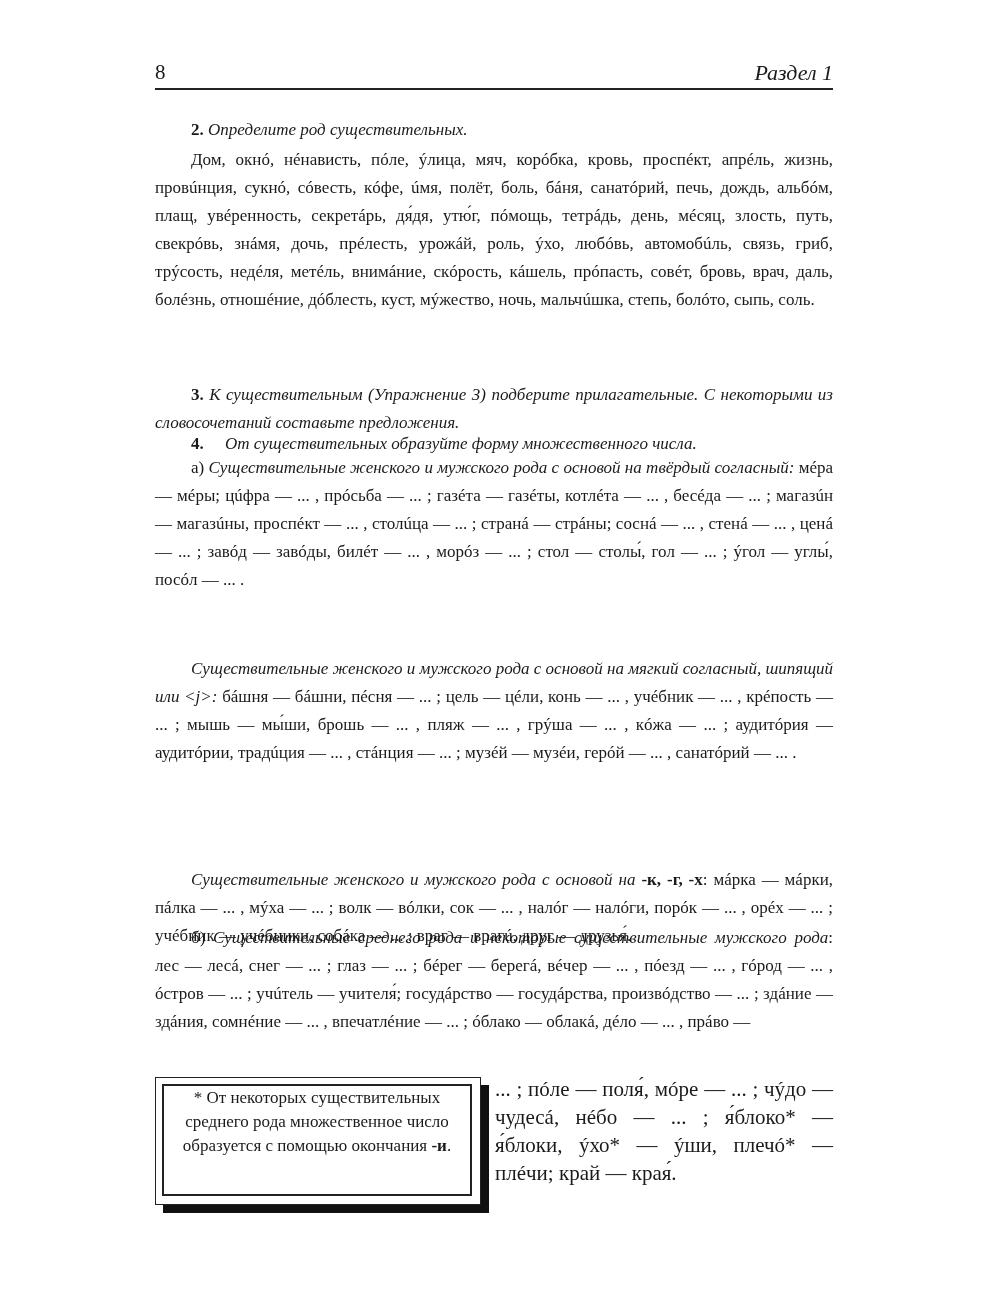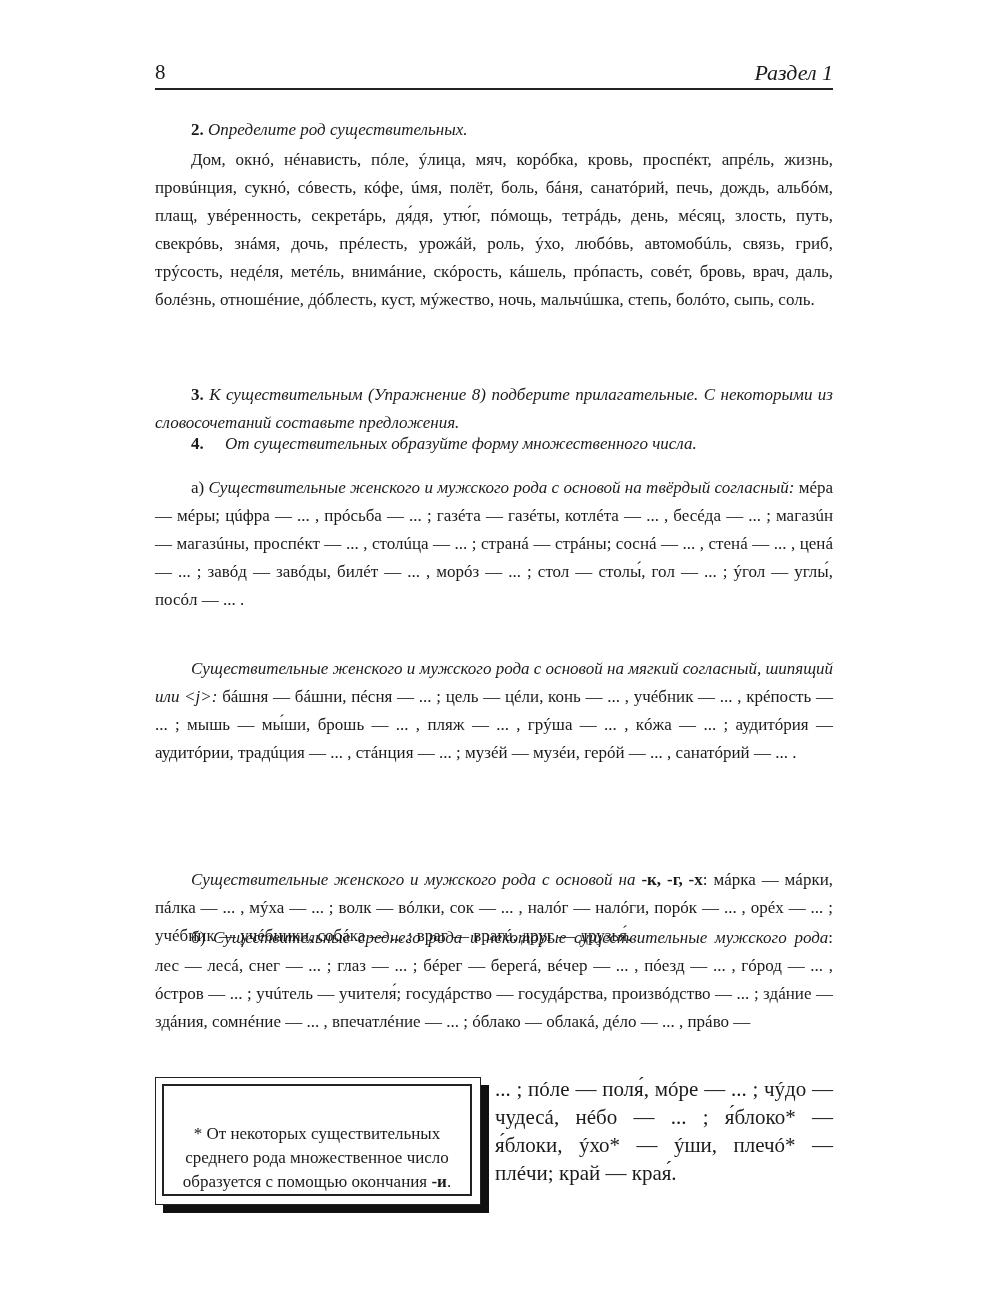--- a/index.html
+++ b/index.html
@@ -12,48 +12,48 @@
   .section { position: absolute; right: 0; top: 0; font-size: 22px; font-style: italic; }
   .block { position: absolute; left: 0; width: 678px; font-size: 17px; line-height: 28px;
            text-align: justify; }
   .indent { text-indent: 36px; }
   .it { font-style: italic; }
   .b { font-weight: bold; }
   .note-wrap { position: absolute; left: 0; top: 1077px; width: 334px; height: 136px; }
   .note-shadow { position: absolute; left: 8px; top: 8px; width: 326px; height: 128px; background: #111; }
   .note-outer { position: absolute; left: 0; top: 0; width: 324px; height: 126px; border: 1px solid #222; background: #fff; }
   .note-inner { position: absolute; left: 6px; top: 6px; width: 310px; height: 112px; border: 2px solid #222;
-                display: flex; align-items: flex-end; justify-content: center; text-align: center;
+                display: flex; align-items: flex-start; justify-content: center; text-align: center;
                 font-size: 17px; line-height: 24px; padding: 0 8px; box-sizing: border-box; }
   .side-text { position: absolute; left: 340px; top: 1075px; width: 338px; font-size: 21px; line-height: 28px;
                text-align: justify; }
 </style>
 </head>
 <body>
 
 <div class="page">
   <div class="header">
     <span class="page-num">8</span>
     <span class="section">Раздел 1</span>
   </div>
 
   <div class="block indent" style="top:116px;">
     <span class="b">2.</span><span class="it"> Определите род существительных.</span>
   </div>
   <div class="block indent" style="top:146px;">Дом, окнó, нéнависть, пóле, ýлица, мяч, корóбка, кровь, проспéкт, апрéль, жизнь, провúнция, сукнó, сóвесть, кóфе, úмя, полёт, боль, бáня, санатóрий, печь, дождь, альбóм, плащ, увéренность, секретáрь, дя́дя, утю́г, пóмощь, тетрáдь, день, мéсяц, злость, путь, свекрóвь, знáмя, дочь, прéлесть, урожáй, роль, ýхо, любóвь, автомобúль, связь, гриб, трýсость, недéля, метéль, внимáние, скóрость, кáшель, прóпасть, совéт, бровь, врач, даль, болéзнь, отношéние, дóблесть, куст, мýжество, ночь, мальчúшка, степь, болóто, сыпь, соль.</div>
 
   <div class="block indent" style="top:381px;">
-    <span class="b">3.</span><span class="it"> К существительным (Упражнение 8) подберите прилагательные. С некоторыми из словосочетаний составьте предложения.</span>
+    <span class="b">3.</span><span class="it"> К существительным (Упражнение 3) подберите прилагательные. С некоторыми из словосочетаний составьте предложения.</span>
   </div>
 
   <div class="block indent" style="top:430px;">
     <span class="b">4.</span>&nbsp;&nbsp;&nbsp;&nbsp;&nbsp;<span class="it">От существительных образуйте форму множественного числа.</span>
   </div>
 
-  <div class="block indent" style="top:474px;font-family:Liberation Serif, serif;">
+  <div class="block indent" style="top:454px;font-family:Liberation Serif, serif;">
     <span>а) </span><span class="it">Существительные женского и мужского рода с основой на твёрдый согласный:</span><span> мéра — мéры; цúфра — ... , прóсьба — ... ; газéта — газéты, котлéта — ... , бесéда — ... ; магазúн — магазúны, проспéкт — ... , столúца — ... ; странá — стрáны; соснá — ... , стенá — ... , ценá — ... ; завóд — завóды, билéт — ... , морóз — ... ; стол — столы́, гол — ... ; ýгол — углы́, посóл — ... .</span>
   </div>
 
   <div class="block indent" style="top:655px;">
     <span class="it">Существительные женского и мужского рода с основой на мягкий согласный, шипящий или &lt;j&gt;:</span><span> бáшня — бáшни, пéсня — ... ; цель — цéли, конь — ... , учéбник — ... , крéпость — ... ; мышь — мы́ши, брошь — ... , пляж — ... , грýша — ... , кóжа — ... ; аудитóрия — аудитóрии, традúция — ... , стáнция — ... ; музéй — музéи, герóй — ... , санатóрий — ... .</span>
   </div>
 
   <div class="block indent" style="top:866px;">
     <span class="it">Существительные женского и мужского рода с основой на</span><span class="b"> -к, -г, -х</span><span>: мáрка — мáрки, пáлка — ... , мýха — ... ; волк — вóлки, сок — ... , налóг — налóги, порóк — ... , орéх — ... ; учéбник — учéбники, собáка — ... ; враг — врагú, друг — друзья́.</span>
   </div>

